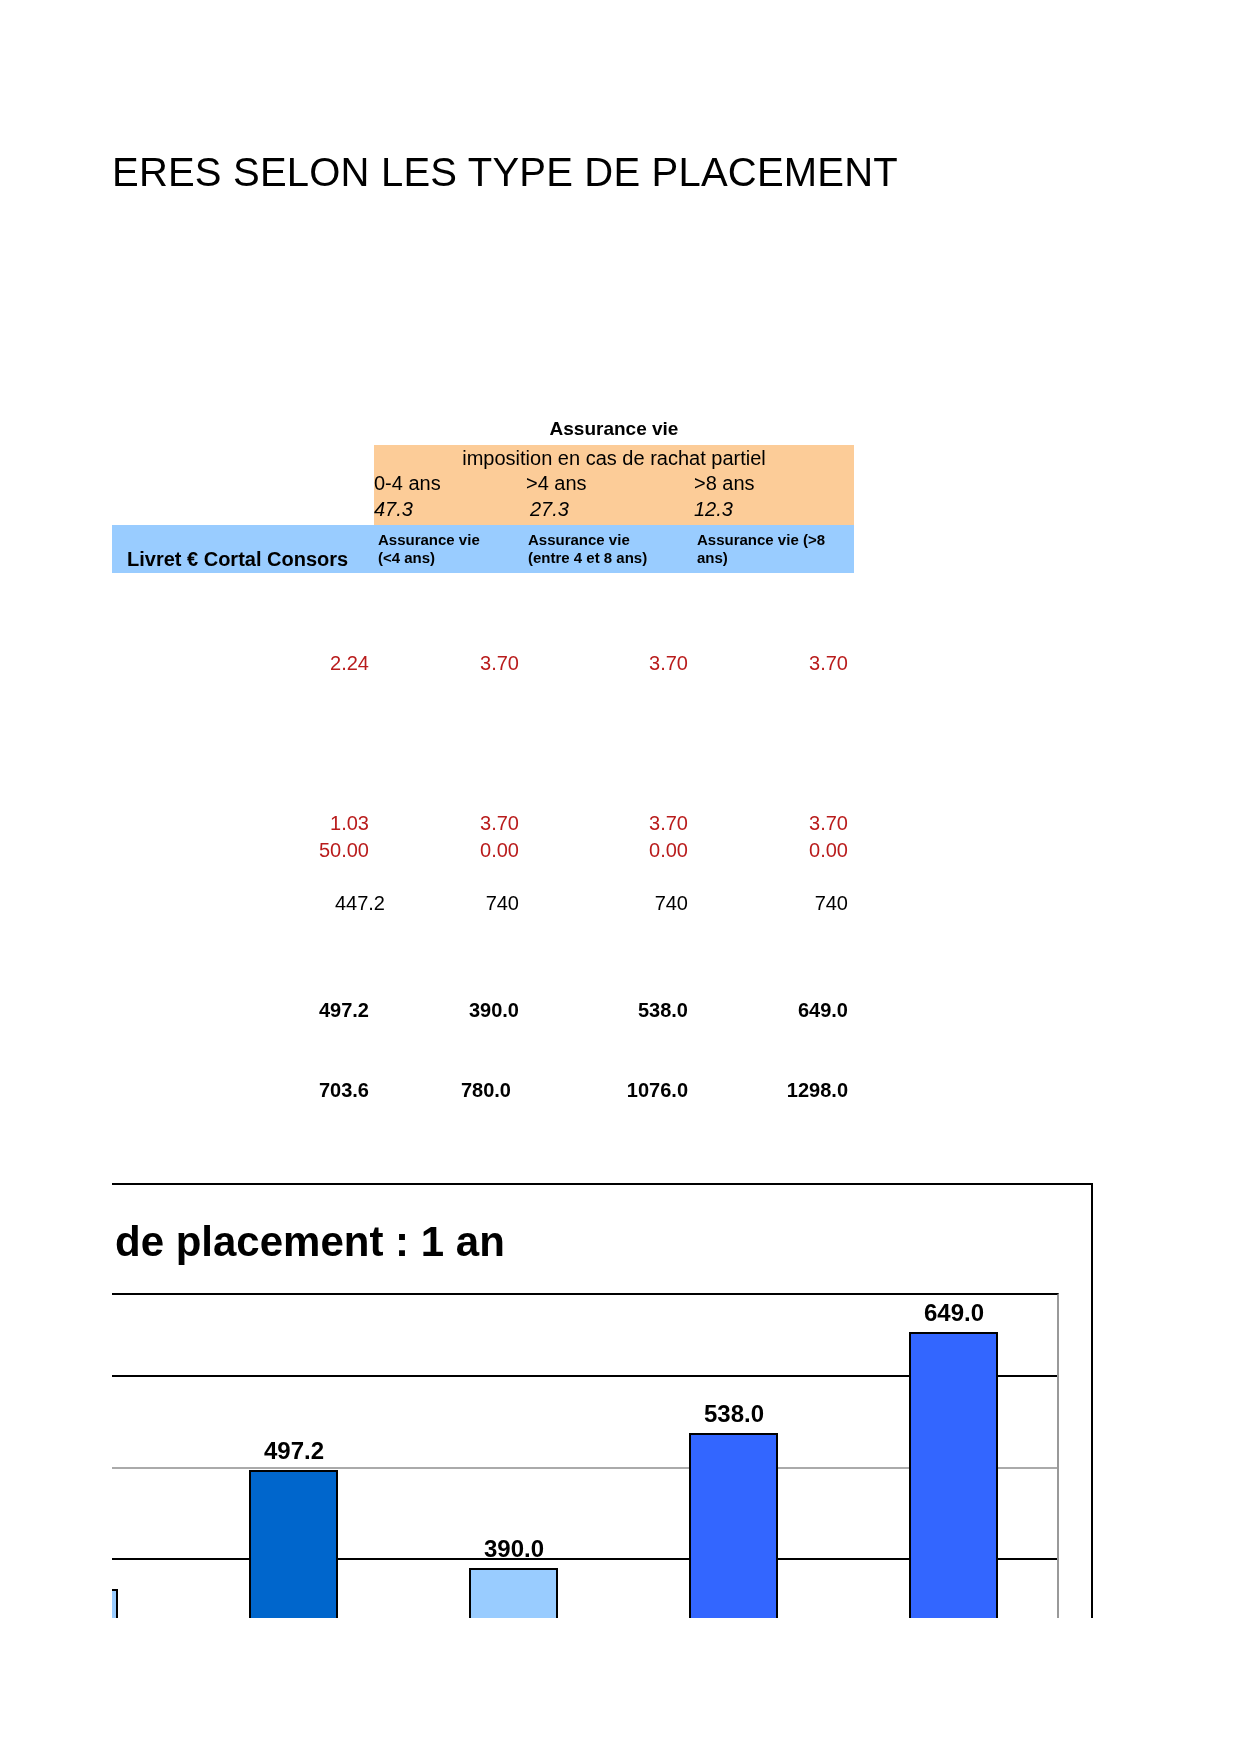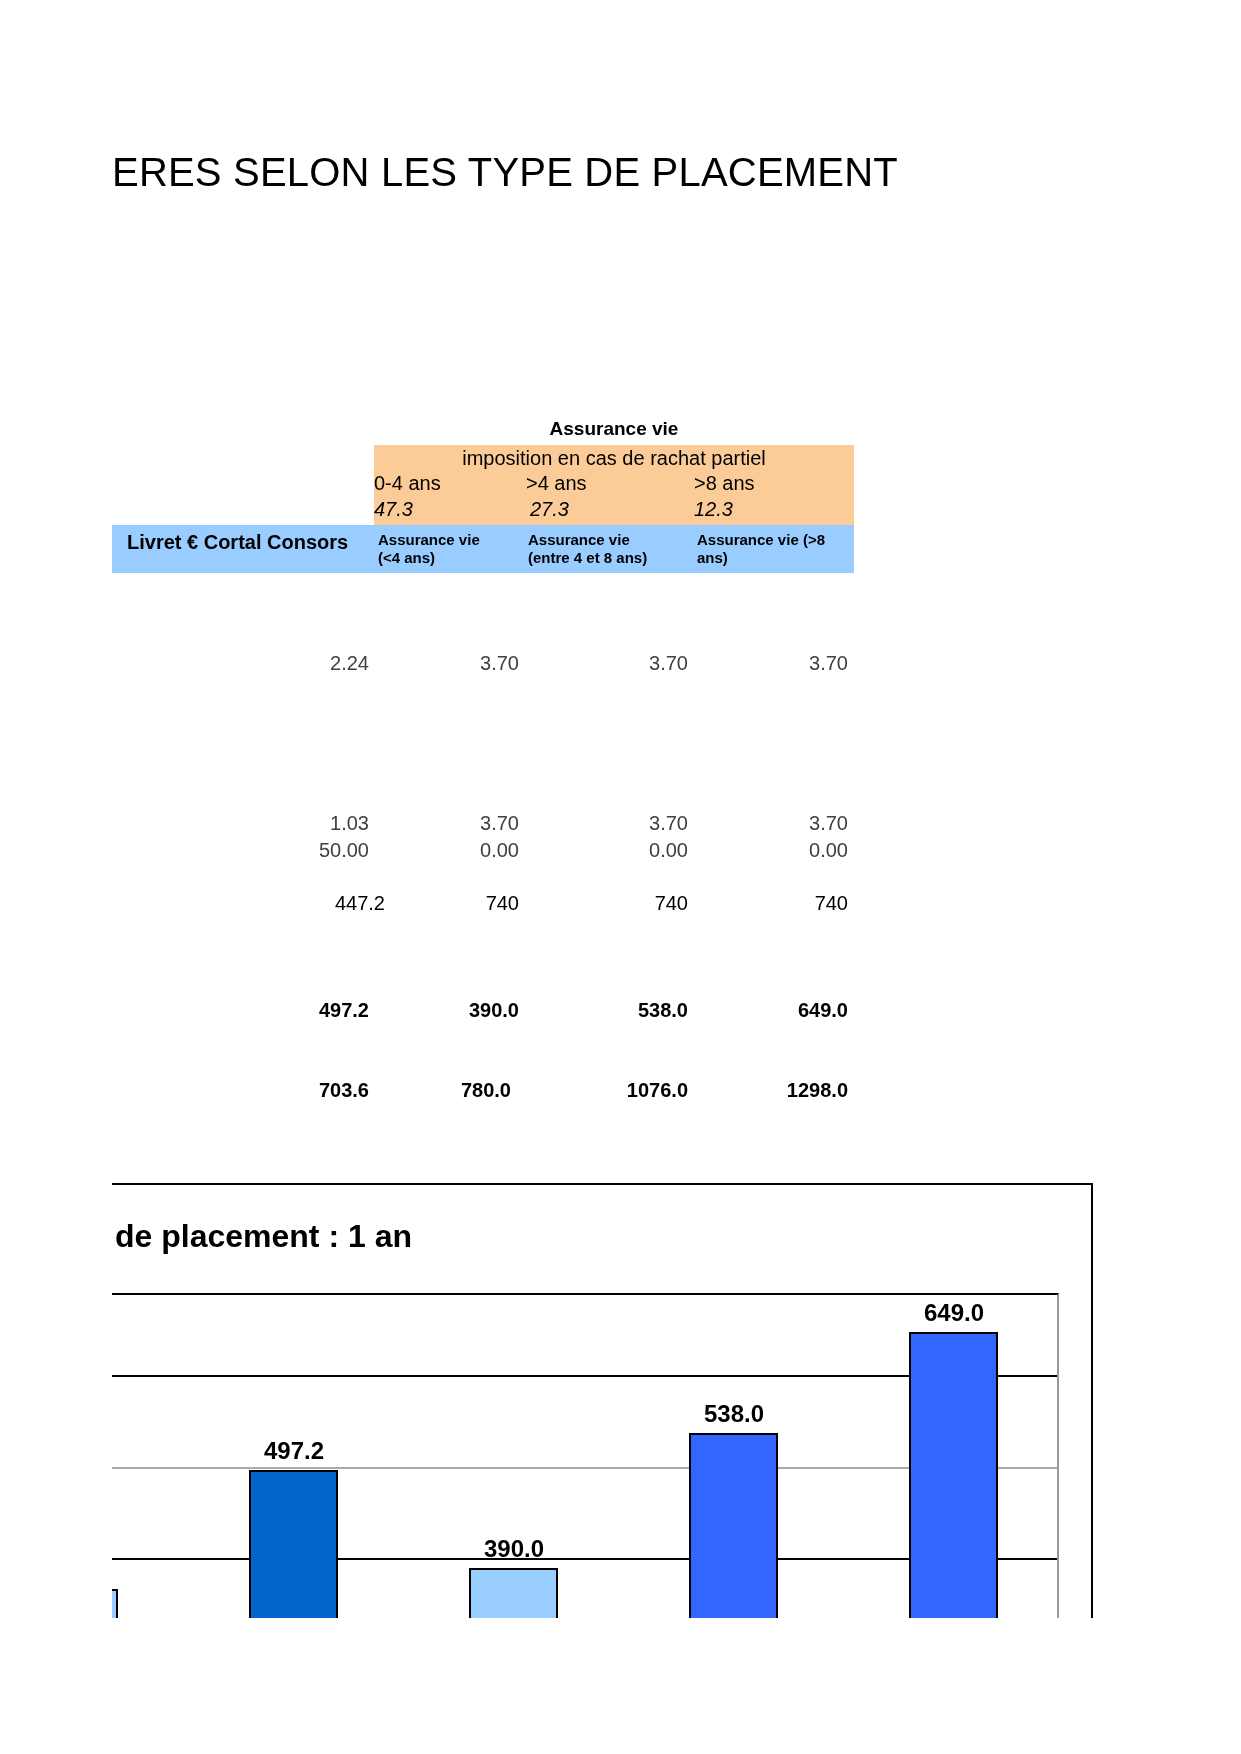--- a/index.html
+++ b/index.html
@@ -10,30 +10,30 @@
 
   .av-title { left: 374px; width: 480px; top: 418px; text-align: center; font-weight: bold; font-size: 19px; }
   .orange { left: 374px; top: 445px; width: 480px; height: 80px; background: #fccc98; }
   .orange .row { position: absolute; left: 0; width: 100%; font-size: 20px; }
   .orange .sub { top: 2px; text-align: center; }
   .orange .cell { position: absolute; text-align: left; width: 160px; }
   .orange .r1 { top: 27px; }
   .orange .r2 { top: 53px; font-style: italic; }
 
   .bluehdr { left: 112px; top: 525px; width: 742px; height: 48px; background: #99ccff; }
-  .bluehdr .main { position: absolute; left: 15px; top: 6px; font-weight: bold; font-size: 20px; white-space: nowrap; }
+  .bluehdr .main { position: absolute; left: 15px; top: 23px; font-weight: bold; font-size: 20px; white-space: nowrap; }
   .bluehdr .colh { position: absolute; top: 6px; font-weight: bold; font-size: 15px; line-height: 18px; }
 
   .num { position: absolute; font-size: 20px; text-align: right; width: 120px; }
-  .blue { color: #404040; }
+  .blue { color: #b91c1c; }
   .bold { font-weight: bold; }
 
   .chart-frame { left: 112px; top: 1183px; width: 981px; height: 440px;
                  border-top: 2px solid #000; border-right: 2px solid #000; box-sizing: border-box; }
-  .chart-title { left: 115px; top: 1218px; font-size: 32px; font-weight: bold; white-space: nowrap; }
+  .chart-title { left: 115px; top: 1218px; font-size: 42px; font-weight: bold; white-space: nowrap; }
   .plot { left: 112px; top: 1293px; width: 947px; height: 325px;
           border-top: 2px solid #000; border-right: 2px solid #999; box-sizing: border-box; overflow: hidden; }
   .grid { position: absolute; left: 0; width: 100%; height: 0; }
   .bar { position: absolute; border: 2px solid #000; border-bottom: none; box-sizing: border-box; }
   .bar-label { position: absolute; font-weight: bold; font-size: 24px; text-align: center; width: 140px; }
   .clip-bottom { left: 0; top: 1618px; width: 1241px; height: 136px; background: #fff; }
 </style>
 </head>
 <body>
 

